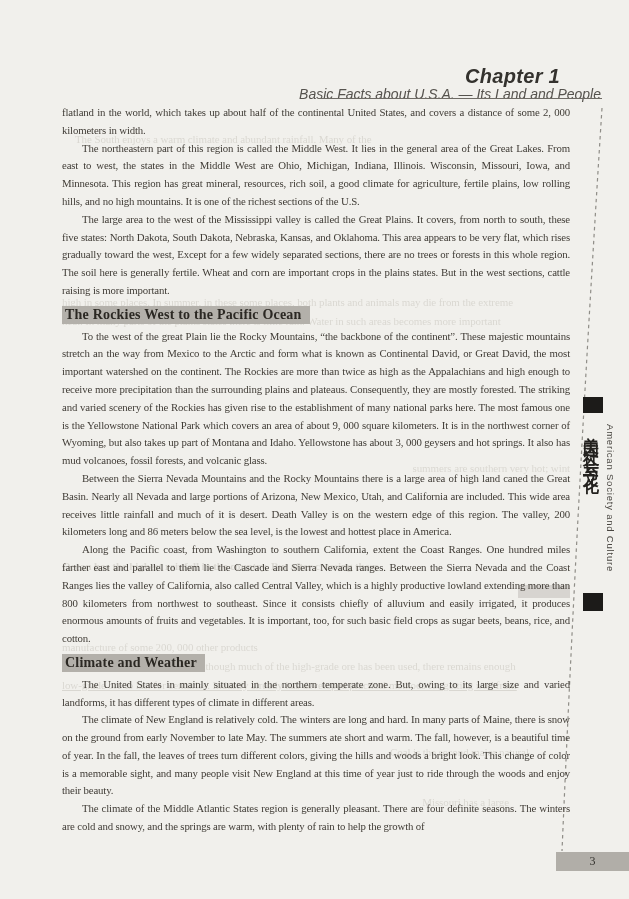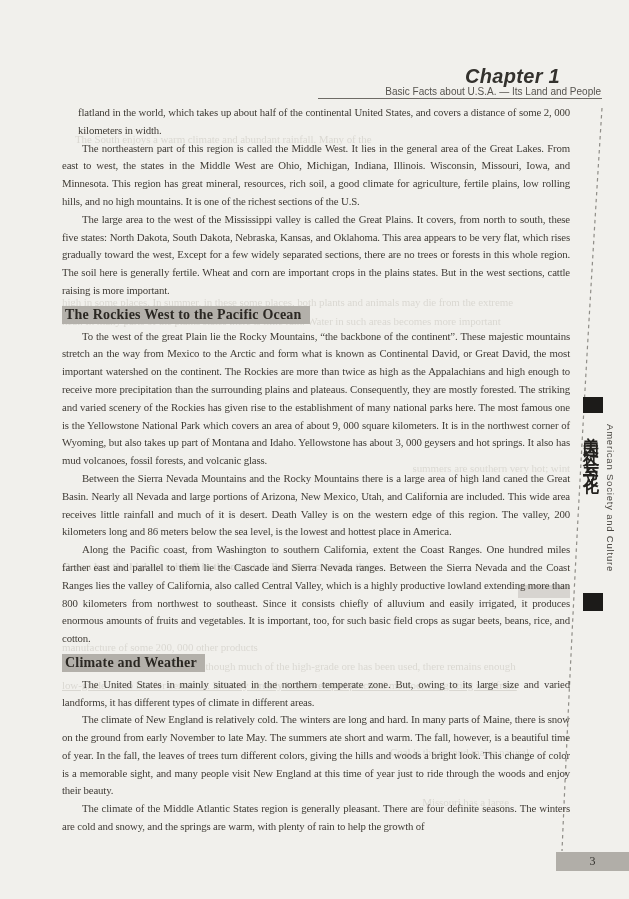--- a/index.html
+++ b/index.html
@@ -13,35 +13,35 @@
   
   .header-chapter {
     position:absolute; top:65px; right:69px;
     font-family:"Liberation Sans", sans-serif;
     font-style:italic; font-weight:bold; font-size:20px; color:#34322e;
     letter-spacing:0.3px;
   }
   .header-subtitle {
     position:absolute; top:86px; right:28px;
     font-family:"Liberation Sans", sans-serif;
-    font-size:10px; color:#56534e;
+    font-style:italic; font-size:14px; color:#56534e;
   }
   .header-rule {
     position:absolute; top:98px; left:318px; width:284px; height:0;
     border-top:1.5px solid #6e6b65;
   }
   
   .content {
     position:absolute; left:62px; top:104px; width:508px;
     font-size:10.8px; line-height:17.8px; letter-spacing:-0.15px;
     text-align:justify; color:var(--ink,#403c36);
     z-index:2;
   }
   .content p { margin:0; text-indent:20px; }
-  .content p.cont { text-indent:0;margin-left:16px; }
+  .content p.cont { text-indent:0; }
   .content h2 {
     margin:6px 0 4px 0; font-size:14px; font-weight:bold;
     letter-spacing:0.2px; color:#2b2823; text-indent:0; text-align:left;
   }
   .content h2 .hl {
     background:var(--heading-highlight,#b3b0aa);
     padding:1px 8px 2px 3px;
   }
   
   .bleed {

